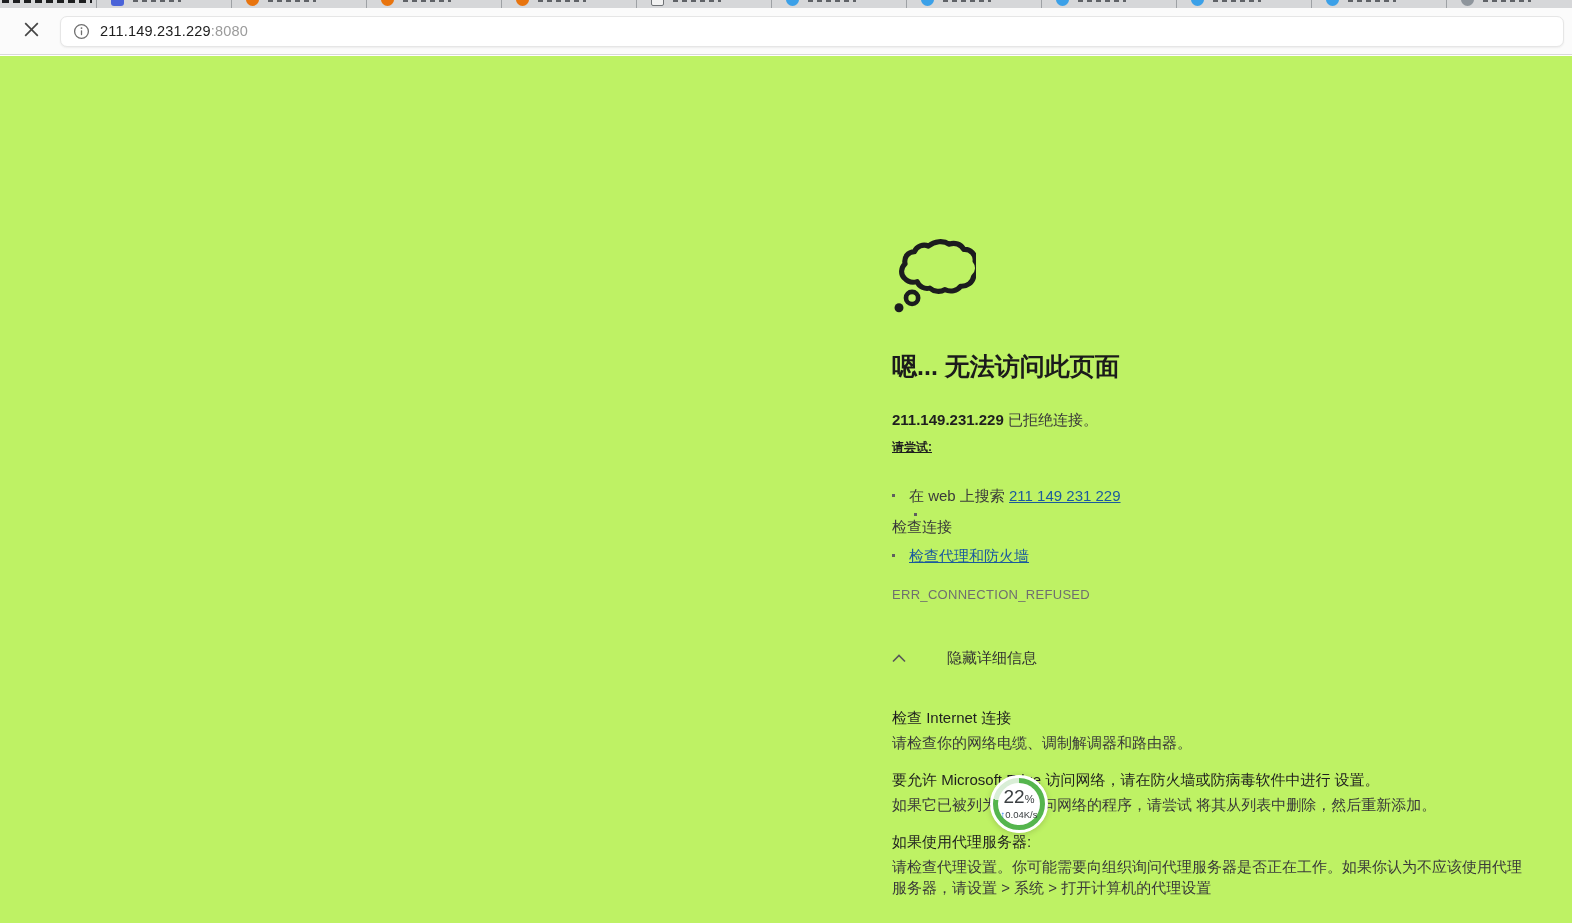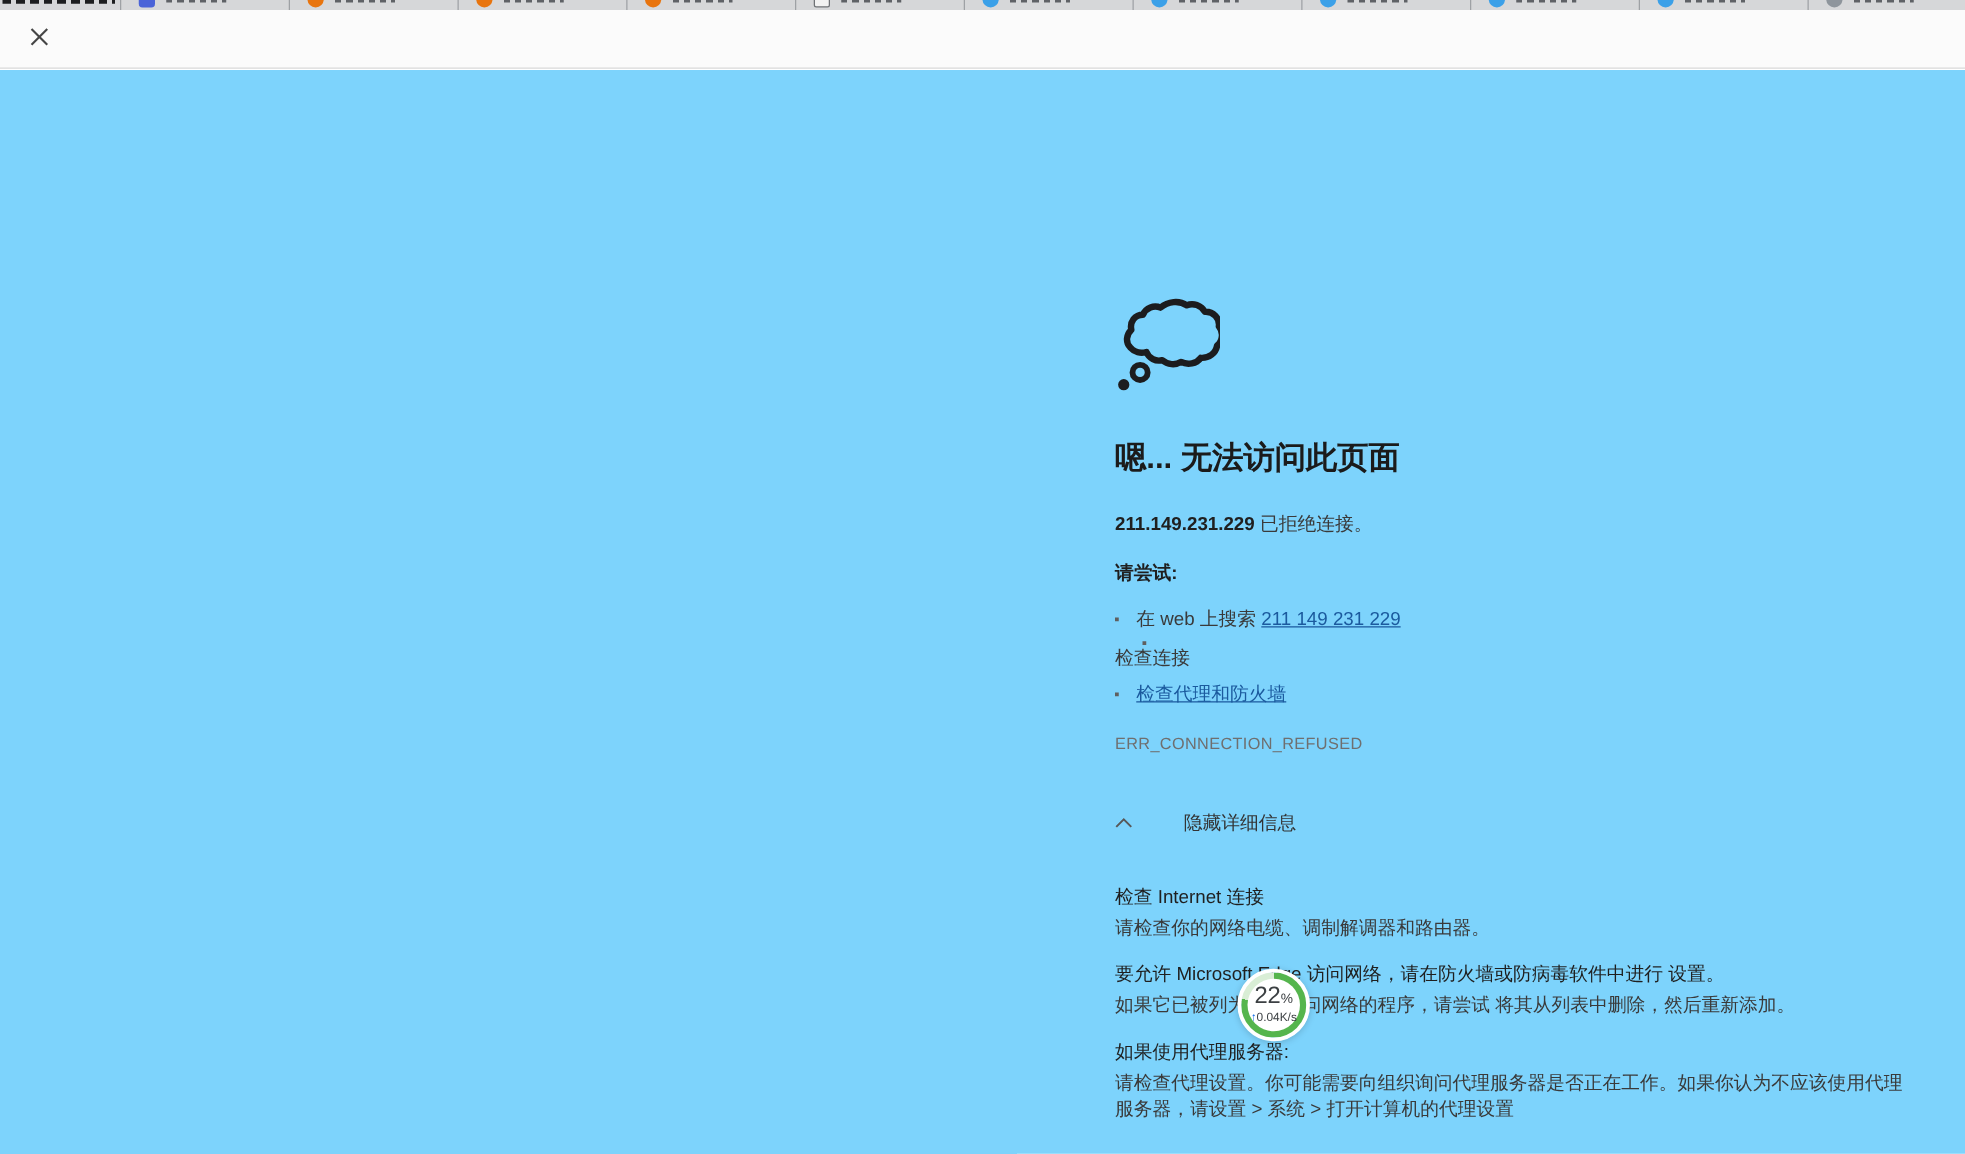--- a/index.html
+++ b/index.html
@@ -28,28 +28,28 @@
     background:#fbfbfb; border-bottom:1px solid #d9d9d9; display:flex; align-items:center; }
   .stop-btn { width:34px; height:34px; margin-left:14px; display:flex; align-items:center;
     justify-content:center; border-radius:4px; cursor:pointer; background:transparent; border:none; }
   .addressbar { flex:1; height:31px; margin:0 8px 0 12px; background:#fff;
     border:1px solid #e6e6e6; border-radius:7px; box-shadow:0 1px 2px rgba(0,0,0,.06);
     display:flex; align-items:center; padding-left:12px; }
   .addressbar .url { margin-left:10px; font-size:14.5px; color:#1d1d1d; letter-spacing:.2px; }
   .addressbar .url .port { color:#9b9b9b; }
 
   
-  .page { position:absolute; left:0; top:56px; width:1572px; height:867px; background:#7dd3fc; }
+  .page { position:absolute; left:0; top:56px; width:1572px; height:867px; background:#bef264; }
   .ec { position:absolute; left:892px; top:0; width:636px; }
   .ec > div { position:absolute; left:0; }
   .cloud-wrap   { top:180px; }
   .title        { top:296px; font-size:25px; font-weight:700; color:#1b1b1b; line-height:28px; }
   .subtitle     { top:354px; font-size:15px; color:#3a3a3a; line-height:20px; }
   .subtitle b   { color:#1f1f1f; }
-  .try-heading  { top:393px; font-size:15px; font-weight:700; color:#1f1f1f; }
+  .try-heading  { top:383px; font-size:12px; font-weight:700; color:#1f1f1f;text-decoration:underline; }
   .sug1 { top:429px;justify-content:space-between; } .sug2 { top:457px;flex-direction:column; } .sug3 { top:489px; }
   .sug { font-size:15px; color:#3a3a3a; line-height:21px; display:flex; align-items:center; }
   .bullet { width:3px; height:3px; background:#5f5f5f; margin-right:14px; flex:0 0 auto; }
   a.link { color:#1b5a9e; text-decoration:underline; cursor:pointer; }
   .err-code     { top:531px; font-size:13px; color:#6f6f6f; letter-spacing:.3px; }
   .hide-details { top:593px; display:flex; align-items:center; cursor:pointer;gap:30px; }
   .hide-details .lbl { font-size:15px; color:#333; margin-left:11px; }
   .d1h { top:652px; } .d1b { top:676px; }
   .d2h { top:714px; } .d2b { top:738px; }
   .d3h { top:776px; } .d3b { top:800px; }
@@ -122,20 +122,30 @@
 
 <div class="toolbar">
   <button class="stop-btn">
     <span>
       <svg width="17" height="17" viewBox="0 0 17 17">
         <line x1="2.2" y1="2.2" x2="14.8" y2="14.8" stroke="#454545" stroke-width="1.7"></line>
         <line x1="14.8" y1="2.2" x2="2.2" y2="14.8" stroke="#454545" stroke-width="1.7"></line>
       </svg>
     </span>
   </button>
+  <div class="addressbar">
+    <span>
+      <svg width="17" height="17" viewBox="0 0 17 17" style="display:block">
+        <circle cx="8.5" cy="8.5" r="6.9" fill="none" stroke="#6f6f6f" stroke-width="1.3"></circle>
+        <rect x="7.85" y="7.2" width="1.3" height="5" rx="0.6" fill="#6f6f6f"></rect>
+        <circle cx="8.5" cy="5.1" r="0.95" fill="#6f6f6f"></circle>
+      </svg>
+    </span>
+    <span class="url"><span>211.149.231.229</span><span class="port">:8080</span></span>
+  </div>
 </div>
 
 <div class="page">
   <div class="ec">
 
     <div class="cloud-wrap">
       <svg width="84" height="80" viewBox="0 0 90 82" fill="none">
         <g transform="translate(9,0)" stroke="#1c1c1e" stroke-width="5.5" stroke-linejoin="round">
           <path d="M30 9 C24.5 6.5 17.5 9 15 15 C8 15 3.5 21 5 28 C0.5 32 0 39 4 43 C7.5 47 13 48.5 18 47 C20 52.5 26 55.5 31.5 54 C36 58 43 58.5 47.5 55.5 C53.5 58.5 61 57 64.5 52 C71.5 52.5 77.5 48 78.5 41.5 C83.5 37.5 84 29.5 80 25 C81 18 75 12 68 12.5 C65 7 58 4.5 52.5 7 C46 2.5 36.5 3.5 30 9 Z"></path>
         </g>

